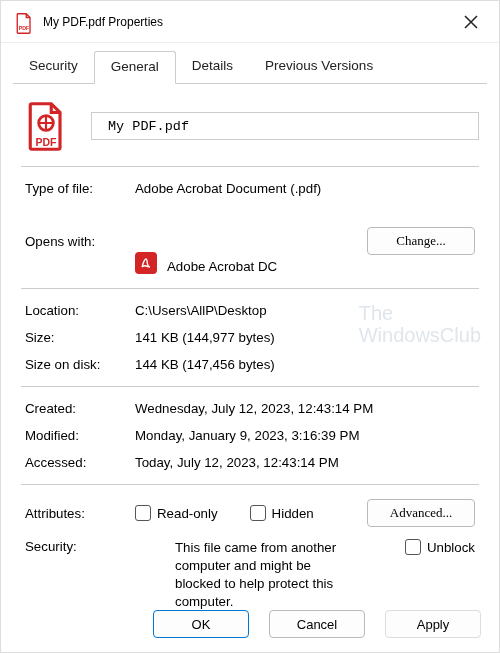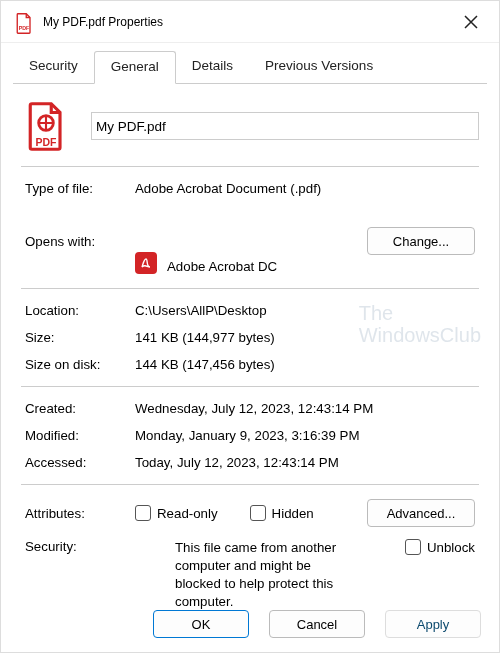--- a/index.html
+++ b/index.html
@@ -17,40 +17,40 @@
   .title-icon { width: 18px; height: 18px; margin-right: 10px; }
   .title-text { font-size: 12px; flex: 1; }
   .close-btn { width: 28px; height: 28px; display: flex; align-items: center; justify-content: center; cursor: pointer; }
   .client { padding: 8px 12px 0 12px; }
   .tabs { display: flex; border-bottom: 1px solid #ccc; height: 33px; }
   .tab { padding: 7px 16px 0 16px; font-size: 13.5px; cursor: pointer; position: relative; color: #222; }
   .tab.active { border: 1px solid #ccc; border-bottom: 1px solid #fff; background: #fff; border-radius: 3px 3px 0 0; margin-bottom: -1px; }
   .panel { padding: 14px 8px 8px 8px; }
   .filehead { display: flex; align-items: center; gap: 24px; padding: 4px 0 16px 4px; }
   .big-icon { width: 42px; height: 48px; }
-  .filename-input { flex: 1; height: 28px; border: 1px solid #ccc; padding: 0 4px; font-size: 13.5px; font-family: Liberation Sans, sans-serif; }
+  .filename-input { flex: 1; height: 28px; border: 1px solid #ccc; padding: 0 16px; font-size: 13.5px; font-family: Liberation Mono, monospace; }
   .hr { border: none; border-top: 1px solid #ccc; margin: 0; }
   .row { display: flex; align-items: center; padding: 6px 4px; font-size: 13.3px; }
   .label { width: 110px; flex-shrink: 0; }
   .value { flex: 1; }
   .group { padding: 8px 0; }
   .app-icon { width: 22px; height: 22px; background: #d32426; border-radius: 4px; display: inline-flex; align-items: center; justify-content: center; margin-right: 10px; vertical-align: middle; }
   .opens-value { display: flex; align-items: flex-end; flex: 1; margin-top: 44px; }
-  .change-btn, .adv-btn { height: 28px; border: 1px solid #bbb; background: #fdfdfd; border-radius: 4px; font-size: 13px; font-family: Liberation Sans, sans-serif; padding: 0 18px; cursor: pointer; }
+  .change-btn, .adv-btn { height: 28px; border: 1px solid #bbb; background: #fdfdfd; border-radius: 4px; font-size: 13px; font-family: Liberation Serif, serif; padding: 0 18px; cursor: pointer; }
   .change-btn { width: 108px; }
   .adv-btn { width: 108px; margin-left: auto; }
   .attr-checks { display: flex; align-items: center; gap: 32px; flex: 1; }
   .check { display: flex; align-items: center; gap: 6px; font-size: 13.3px; }
   .check input { width: 16px; height: 16px; margin: 0; border: 1px solid #555; border-radius: 3px; appearance: none; cursor: pointer; }
   .sec-row { display: flex; align-items: flex-start; padding: 6px 4px; font-size: 13.3px; gap: 40px; }
   .sec-text { flex: 1; padding-right: 8px; line-height: 1.35; }
   .btn-row { position: absolute; bottom: 14px; right: 18px; display: flex; gap: 20px; }
   .btn { width: 96px; height: 28px; border: 1px solid #bbb; background: #fdfdfd; border-radius: 4px; font-size: 13px; font-family: inherit; cursor: pointer; }
   .btn.primary { border-color: #0078d4; }
-  .btn.disabled { color: #0c4a6e; border-color: #ddd; cursor: default; }
+  .btn.disabled { color: #000000; border-color: #ddd; cursor: default; }
   .watermark { position: absolute; right: 18px; top: 301px; font-size: 20px; color: rgba(150,170,190,0.30); line-height: 1.1; pointer-events: none; }
 </style>
 </head>
 <body>
 
 <div class="window">
   <div class="titlebar">
     <span class="title-icon">
       <svg viewBox="0 0 24 28">
           <path d="M4 1h11l5 5v20a1 1 0 0 1-1 1H4a1 1 0 0 1-1-1V2a1 1 0 0 1 1-1z" fill="none" stroke="#d32426" stroke-width="1.8"></path>

